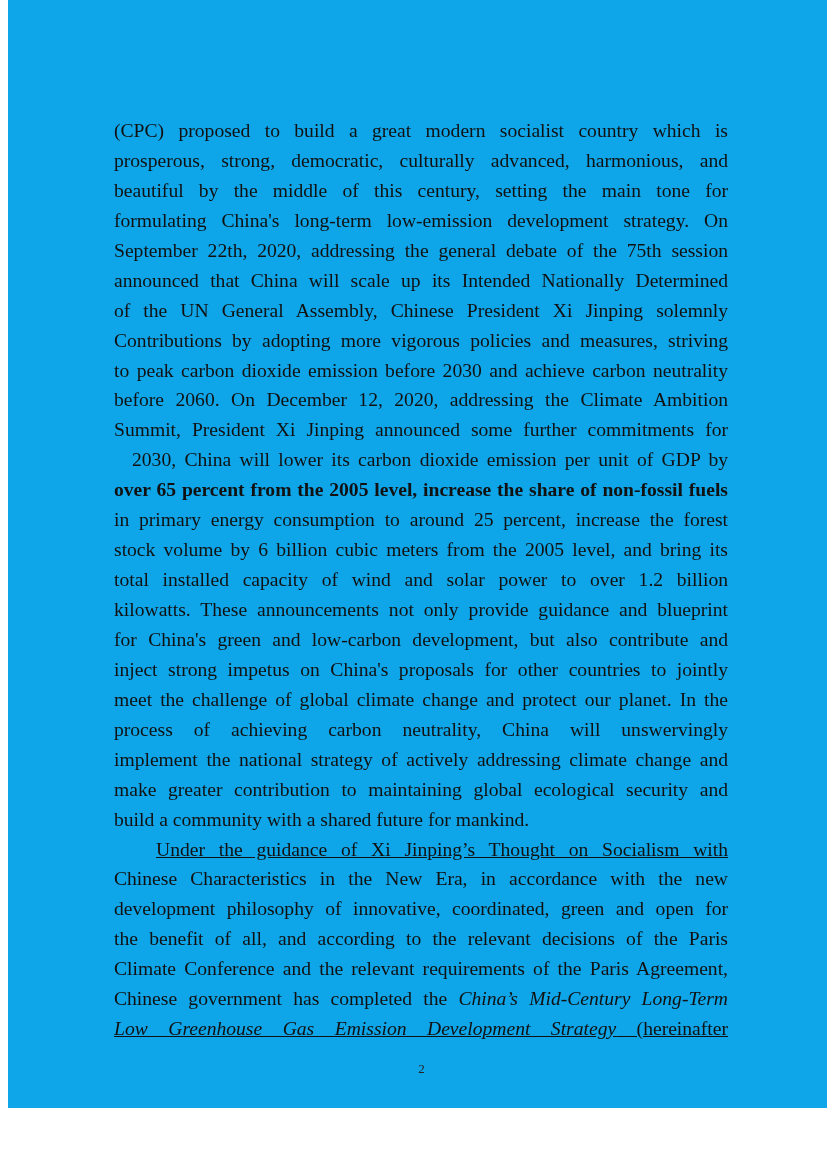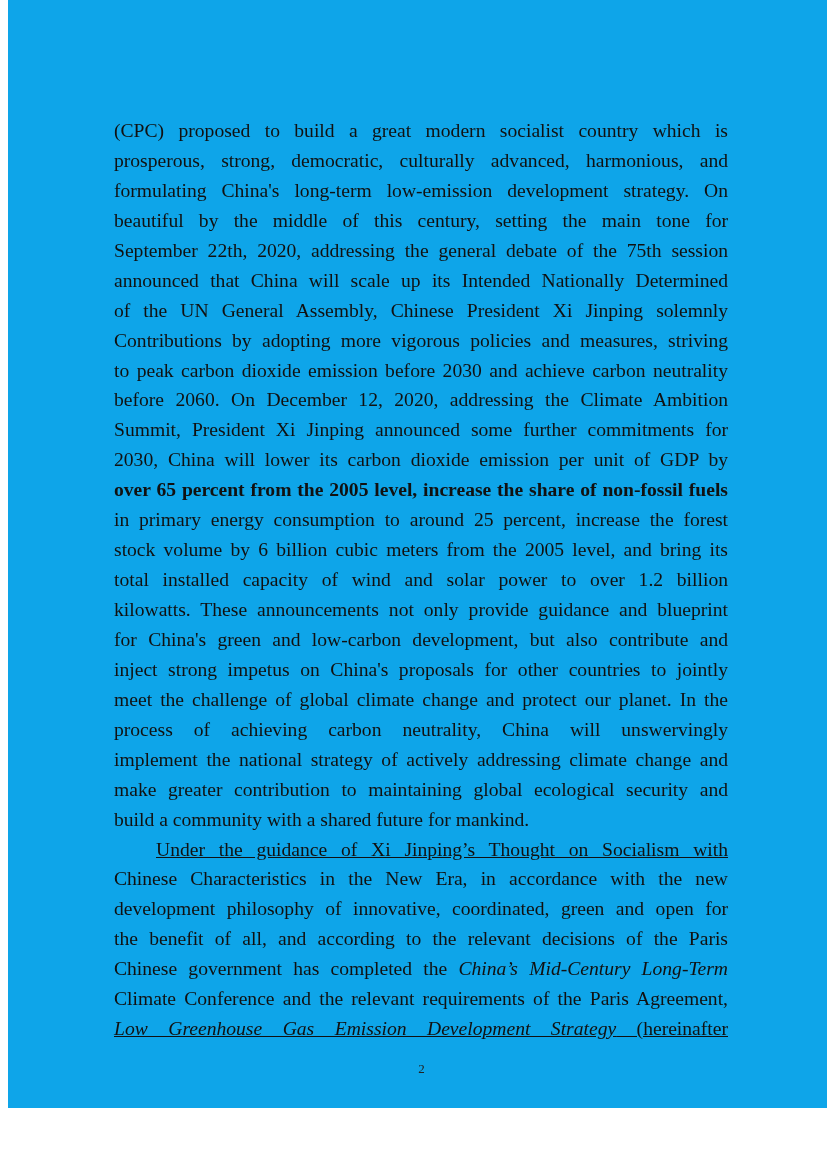--- a/index.html
+++ b/index.html
@@ -60,53 +60,53 @@
   </style>
 </head>
 <body>
 
 <div class="page">
   <div class="text-block">
 
     <div>
       <div class="line" style="white-space: normal;">(CPC) proposed to build a great modern socialist country which is</div>
       <div class="line" style="white-space: normal;">prosperous, strong, democratic, culturally advanced, harmonious, and</div>
+      <div class="line" style="white-space: normal;">beautiful by the middle of this century, setting the main tone for</div>
       <div class="line" style="white-space: normal;">formulating China's long-term low-emission development strategy. On</div>
-      <div class="line" style="white-space: normal;">beautiful by the middle of this century, setting the main tone for</div>
       <div class="line" style="white-space: normal;">September 22th, 2020, addressing the general debate of the 75th session</div>
       <div class="line" style="white-space: normal;">announced that China will scale up its Intended Nationally Determined</div>
       <div class="line" style="white-space: normal;">of the UN General Assembly, Chinese President Xi Jinping solemnly</div>
       <div class="line" style="white-space: normal;">Contributions by adopting more vigorous policies and measures, striving</div>
       <div class="line" style="white-space: normal;">to peak carbon dioxide emission before 2030 and achieve carbon neutrality</div>
       <div class="line" style="white-space: normal;">before 2060. On December 12, 2020, addressing the Climate Ambition</div>
       <div class="line" style="white-space: normal;">Summit, President Xi Jinping announced some further commitments for</div>
-      <div class="line" style="white-space: normal;">2030, China will lower its carbon dioxide emission per unit of GDP by</div>
+      <div class="line" style="white-space: normal; margin-left: 18px;">2030, China will lower its carbon dioxide emission per unit of GDP by</div>
       <div class="line" style="white-space: normal; font-weight: bold;">over 65 percent from the 2005 level, increase the share of non-fossil fuels</div>
       <div class="line" style="white-space: normal;">in primary energy consumption to around 25 percent, increase the forest</div>
       <div class="line" style="white-space: normal;">stock volume by 6 billion cubic meters from the 2005 level, and bring its</div>
       <div class="line" style="white-space: normal;">total installed capacity of wind and solar power to over 1.2 billion</div>
       <div class="line" style="white-space: normal;">kilowatts. These announcements not only provide guidance and blueprint</div>
       <div class="line" style="white-space: normal;">for China's green and low-carbon development, but also contribute and</div>
       <div class="line" style="white-space: normal;">inject strong impetus on China's proposals for other countries to jointly</div>
       <div class="line" style="white-space: normal;">meet the challenge of global climate change and protect our planet. In the</div>
       <div class="line" style="white-space: normal; font-family: Liberation Serif, serif;">process of achieving carbon neutrality, China will unswervingly</div>
       <div class="line" style="white-space: normal;">implement the national strategy of actively addressing climate change and</div>
       <div class="line" style="white-space: normal;">make greater contribution to maintaining global ecological security and</div>
       <div class="line last" style="white-space: normal;">build a community with a shared future for mankind.</div>
     </div>
 
     <div>
       <div class="line indent" style="white-space: normal;">Under the guidance of Xi Jinping’s Thought on Socialism with</div>
       <div class="line" style="white-space: normal;">Chinese Characteristics in the New Era, in accordance with the new</div>
       <div class="line" style="white-space: normal;">development philosophy of innovative, coordinated, green and open for</div>
       <div class="line" style="white-space: normal;">the benefit of all, and according to the relevant decisions of the Paris</div>
+      <div class="line" style="white-space: normal;">Climate Conference and the relevant requirements of the Paris Agreement,</div>
       <div class="line" style="white-space: normal;">
         <span>Chinese government has completed the </span><span class="it">China’s Mid-Century Long-Term</span>
       </div>
-      <div class="line" style="white-space: normal;">Climate Conference and the relevant requirements of the Paris Agreement,</div>
       <div class="line" style="white-space: normal; text-decoration: underline;">
         <span class="it">Low Greenhouse Gas Emission Development Strategy</span><span> (hereinafter</span>
       </div>
     </div>
 
   </div>
 
   <div class="page-number">2</div>
 </div>
 

